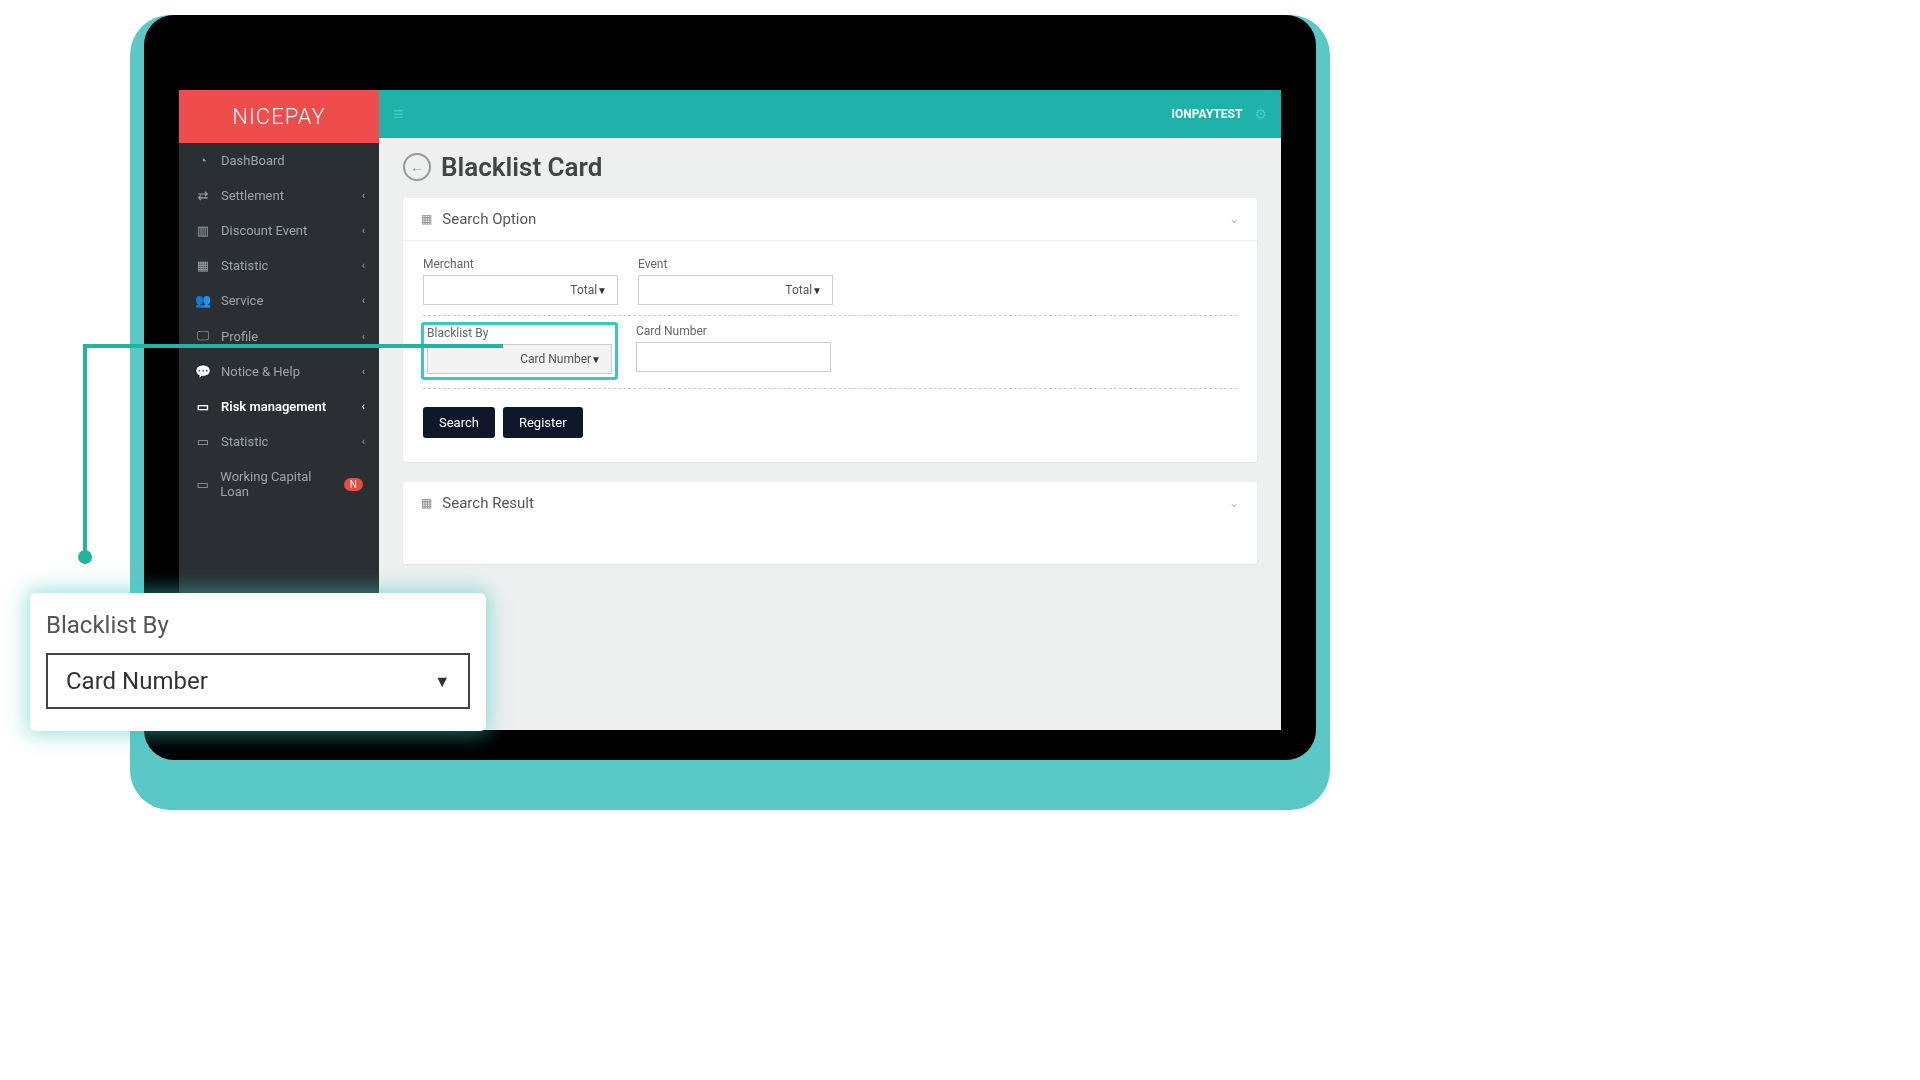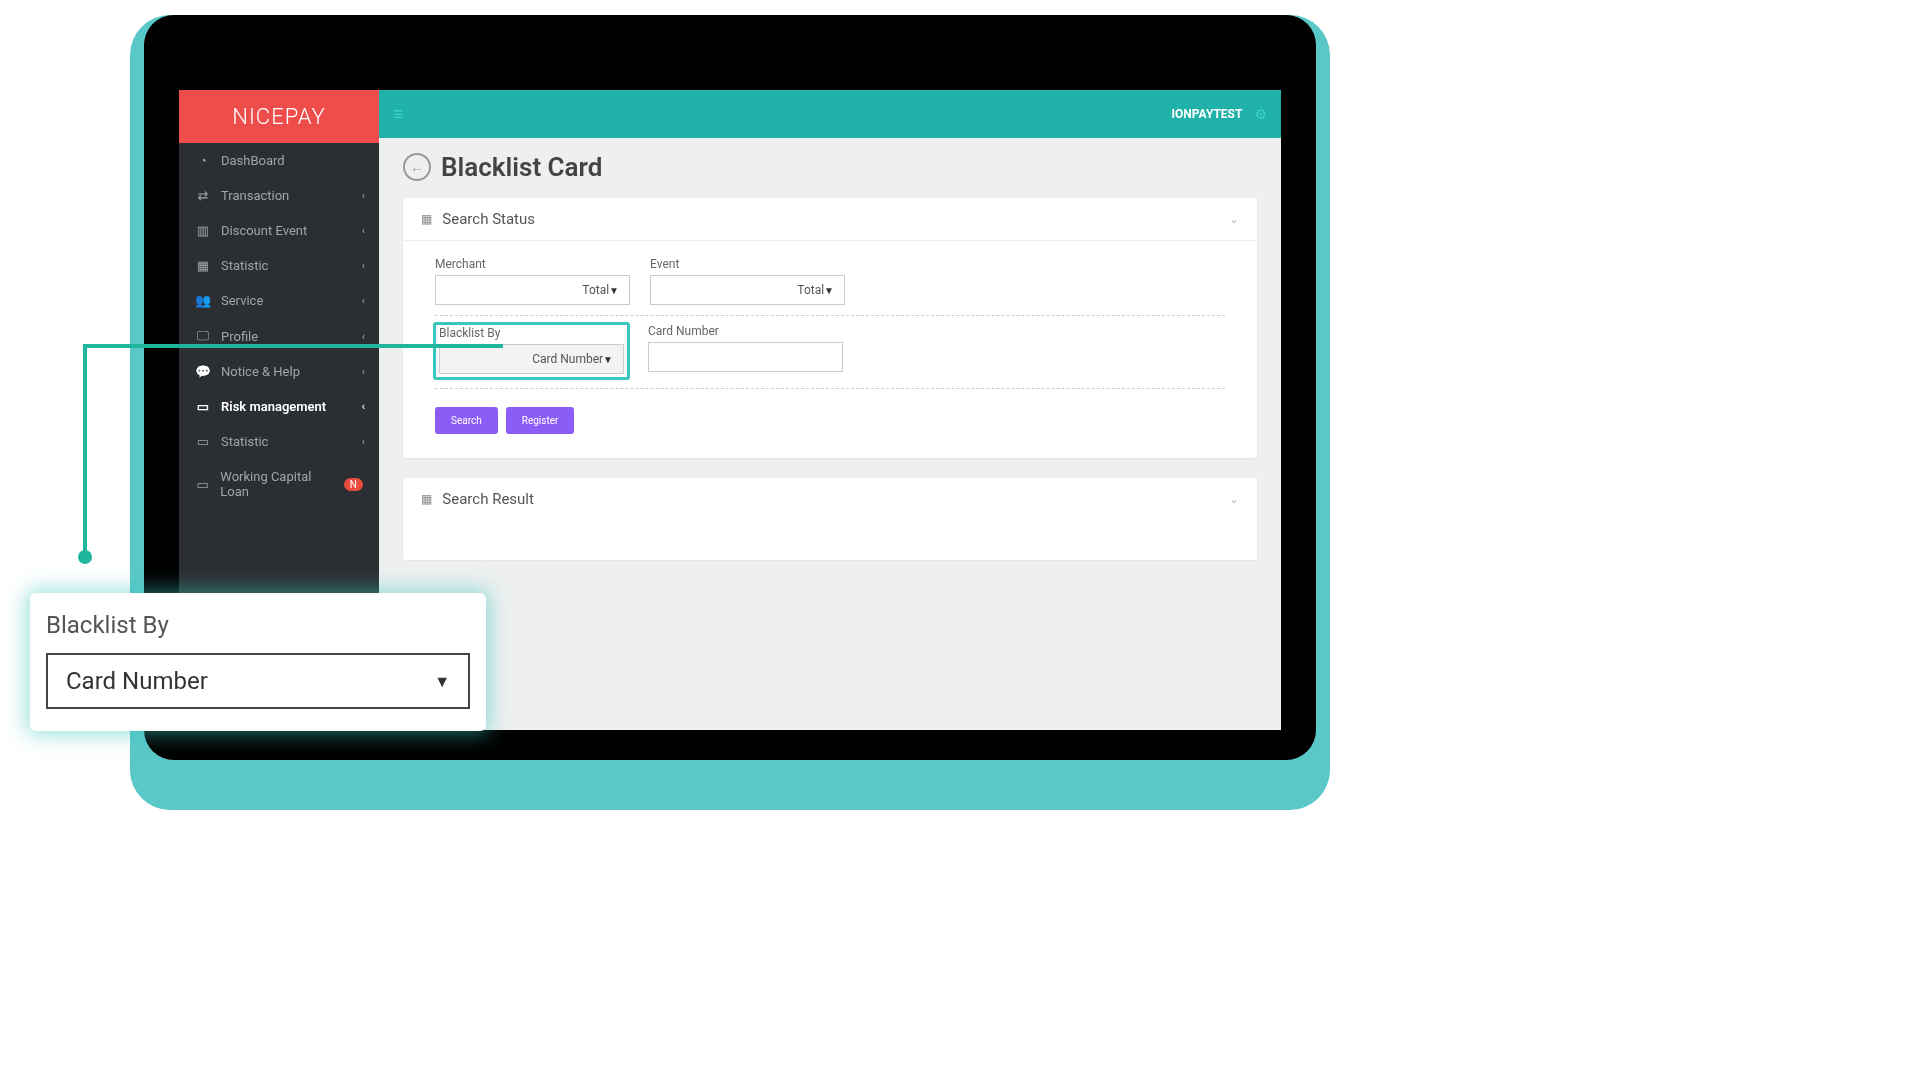--- a/index.html
+++ b/index.html
@@ -85,39 +85,39 @@
   background: #fff; border-radius: 3px; margin-bottom: 20px;
   box-shadow: 0 1px 2px rgba(0,0,0,0.05);
 }
 .panel-header {
   display: flex; align-items: center;
   padding: 12px 18px; border-bottom: 1px solid #eee;
   color: #555; font-size: 15px; position: relative;
 }
 .panel-header .grid-ico { margin-right: 10px; color: #888; font-size: 12px; }
 .panel-header .collapse { position: absolute; right: 18px; color: #bbb; font-size: 12px; cursor: pointer; }
-.panel-body { padding: 16px 32px 24px; }
+.panel-body { padding: 16px 20px 24px; }
 .form-row { display: flex; gap: 20px; margin-bottom: 8px; }
 .form-row.bordered { border-bottom: 1px dashed #ccc; padding-bottom: 10px; }
 .field { display: flex; flex-direction: column; }
 .field label { font-size: 12px; color: #666; margin-bottom: 4px; }
 .select, .input {
   height: 30px; border: 1px solid #ccc; background: #fff;
   padding: 0 10px; font-size: 12px; color: #555;
   display: flex; align-items: center; justify-content: flex-end;
   min-width: 195px;
 }
 .select .caret { font-size: 10px; color: #333; }
 .input { }
 .field.highlighted { outline: 3px solid #3cc7bd; outline-offset: -1px; background: #fff; padding: 2px 4px 4px; border-radius: 1px; }
 .field.highlighted .select { background: #f3f3f3; }
 .btn-row { display: flex; gap: 8px; margin-top: 18px; }
 .btn {
-  background: #8b5cf6; color: #fff; border: none;
-  padding: 8px 16px; font-size: 10px; border-radius: 3px; cursor: pointer;
+  background: #0f172a; color: #fff; border: none;
+  padding: 8px 16px; font-size: 13px; border-radius: 3px; cursor: pointer;
 }
 
 
 .callout-line-h {
   position: absolute; left: 83px; top: 344px; width: 420px; height: 4px; background: #20b69e;
 }
 .callout-line-v {
   position: absolute; left: 83px; top: 344px; width: 4px; height: 215px; background: #20b69e;
 }
 .callout-dot {
@@ -145,21 +145,21 @@
 
       <div class="sidebar">
         <div class="brand">NICEPAY</div>
         <div class="nav">
           <div class="nav-item">
             <span class="ico">◔</span>
             <span>DashBoard</span>
           </div>
           <div class="nav-item">
             <span class="ico">⇄</span>
-            <span>Transaction</span>
+            <span>Settlement</span>
             <span class="chev">‹</span>
           </div>
           <div class="nav-item">
             <span class="ico">▥</span>
             <span>Discount Event</span>
             <span class="chev">‹</span>
           </div>
           <div class="nav-item">
             <span class="ico">▦</span>
             <span>Statistic</span>
@@ -211,21 +211,21 @@
           <div class="page-title-row">
             <div class="back-circle">
               <span>←</span>
             </div>
             <h1 class="page-title">Blacklist Card</h1>
           </div>
 
           <div class="panel">
             <div class="panel-header">
               <span class="grid-ico">▦</span>
-              <span>Search Status</span>
+              <span>Search Option</span>
               <span class="collapse">⌄</span>
             </div>
             <div class="panel-body">
 
               <div class="form-row bordered">
                 <div class="field">
                   <label>Merchant</label>
                   <div class="select">
                     <span>Total</span>
                     <span class="caret">▼</span>

